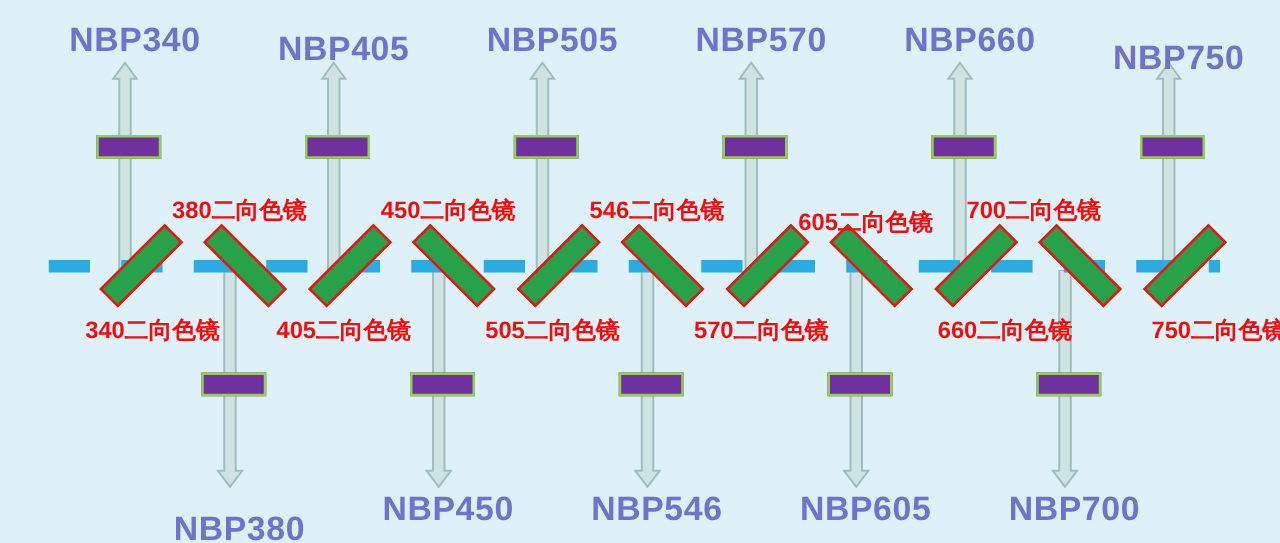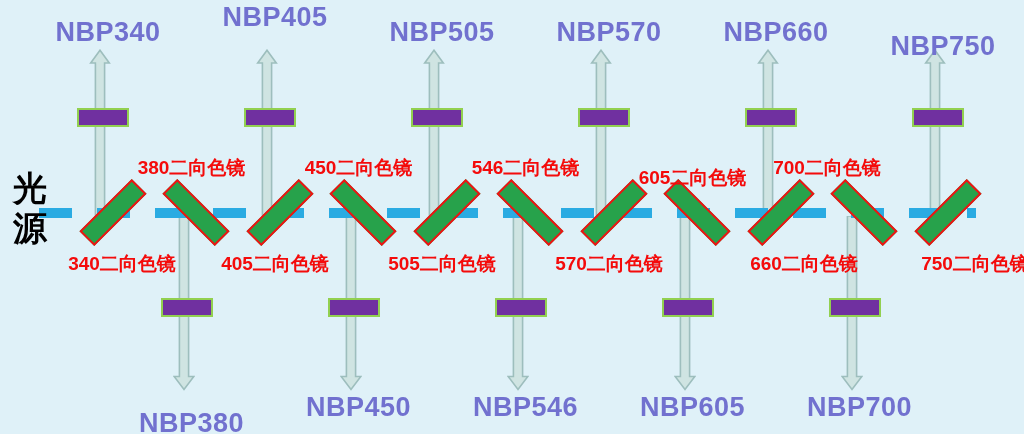--- a/index.html
+++ b/index.html
@@ -102,21 +102,20 @@
     font-weight:bold;
     color:var(--mirror-label-text);
     z-index:5;
     white-space:nowrap;
   }
 </style>
 </head>
 <body>
 
 <div class="stage">
-  <div class="source-label">光源</div>
   <div class="beam">
       <div class="dash" style="left: 39px;"></div>
       <div class="dash" style="left: 97px;"></div>
       <div class="dash" style="left: 155px;"></div>
       <div class="dash" style="left: 213px;"></div>
       <div class="dash" style="left: 271px;"></div>
       <div class="dash" style="left: 329px;"></div>
       <div class="dash" style="left: 387px;"></div>
       <div class="dash" style="left: 445px;"></div>
       <div class="dash" style="left: 503px;"></div>
@@ -147,21 +146,21 @@
     <div class="mirror backslash" style="left:159px;top:202px"></div>
     <div class="nbp-label" style="left:121.5px;top:408px">NBP380</div>
     <div class="mirror-label" style="left:121.5px;top:155px">380二向色镜</div>
       </div>
       <div>
     <svg class="arrow" style="left:256px;top:49px" width="22" height="167" viewBox="0 0 22 167">
          <path d="M11 1.2 L20.3 14 L15.6 14 L15.6 166 L6.4 166 L6.4 14 L1.7 14 Z"></path>
        </svg>
     <div class="filter" style="left:244px;top:108px"></div>
     <div class="mirror slash" style="left:242.5px;top:202px"></div>
-    <div class="nbp-label" style="left:205px;top:2px">NBP405</div>
+    <div class="nbp-label" style="left:205px;top:24px">NBP405</div>
     <div class="mirror-label" style="left:205px;top:251px">405二向色镜</div>
       </div>
       <div>
     <svg class="arrow" style="left:339.5px;top:216px" width="22" height="175" viewBox="0 0 22 175">
          <path d="M6.4 0 L15.6 0 L15.6 160.5 L20.8 160.5 L11 173.5 L1.2 160.5 L6.4 160.5 Z"></path>
        </svg>
     <div class="filter" style="left:327.5px;top:298px"></div>
     <div class="mirror backslash" style="left:326px;top:202px"></div>
     <div class="nbp-label" style="left:288.5px;top:392px">NBP450</div>
     <div class="mirror-label" style="left:288.5px;top:155px">450二向色镜</div>

